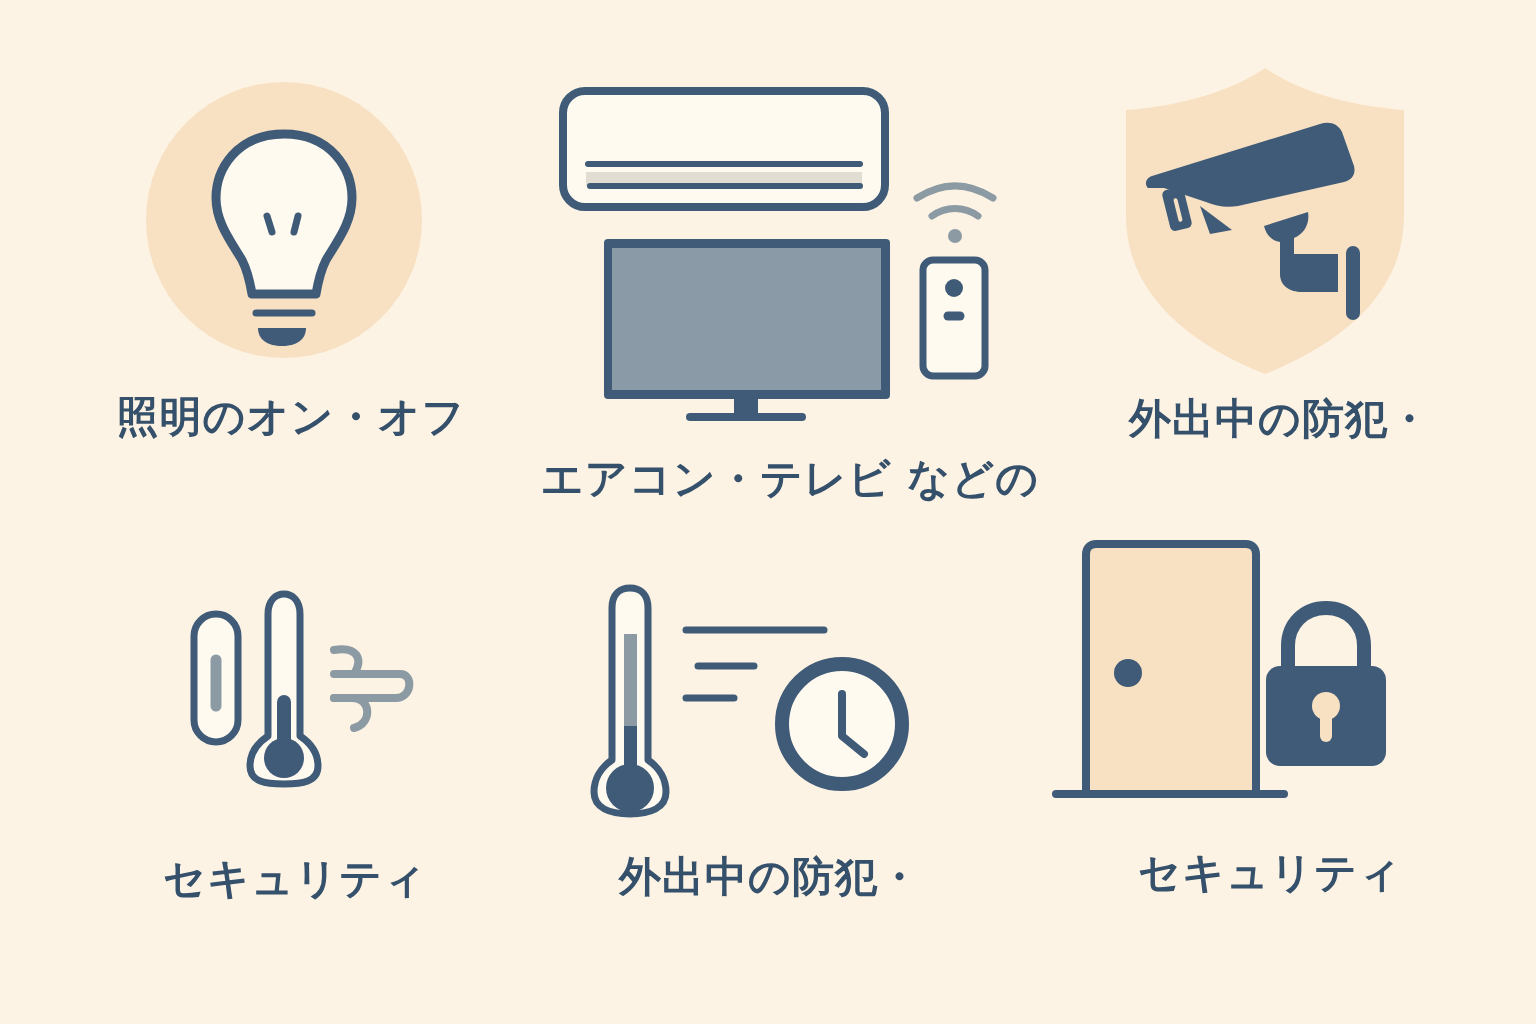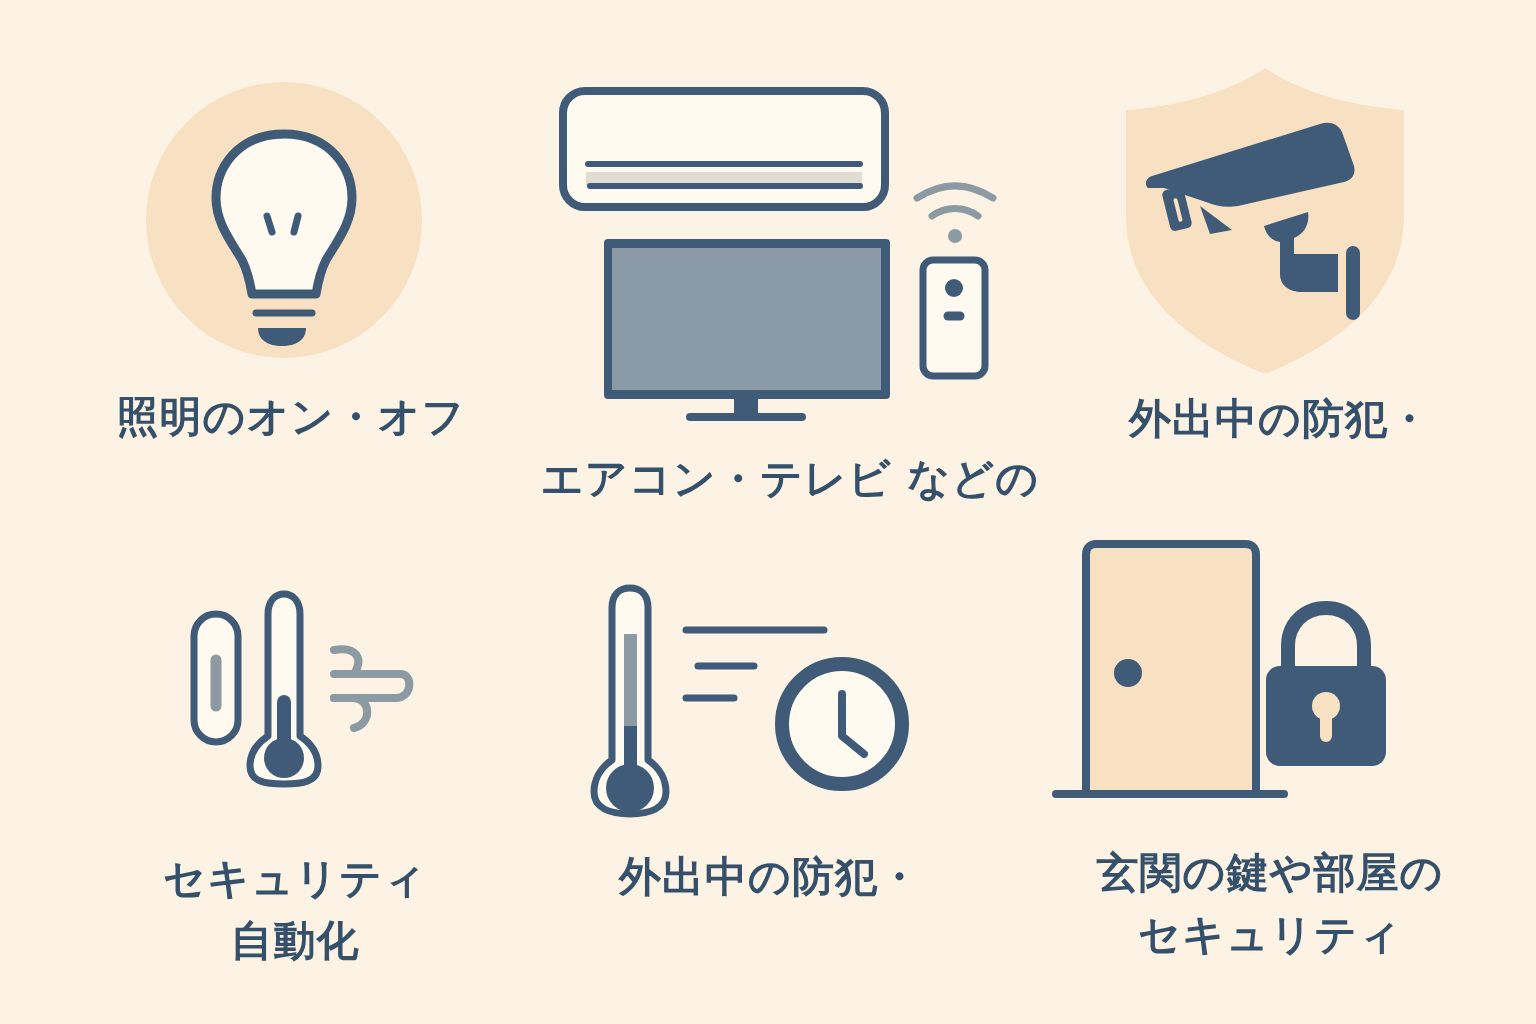--- a/index.html
+++ b/index.html
@@ -129,21 +129,20 @@
   </div>
   <div class="icon" style="left:328px;top:644px;width:90px;height:94px;">
     <svg viewBox="0 0 90 94">
       <path d="M6,6 C28,2 36,14 26,30 L6,30" fill="none" stroke="#8c9aa3" stroke-width="8" stroke-linecap="round"></path>
       <path d="M6,54 L68,54 C84,54 86,30 72,30 L26,30" fill="none" stroke="#8c9aa3" stroke-width="8" stroke-linecap="round"></path>
       <path d="M6,54 L24,54 C44,54 44,80 26,84" fill="none" stroke="#8c9aa3" stroke-width="8" stroke-linecap="round"></path>
     </svg>
   </div>
   <div class="label" style="left:130px;top:848px;width:330px;">
     <span>セキュリティ</span>
-    <span>自動化</span>
   </div>
 </div>
 
 <div class="tile">
   <div class="icon" style="left:590px;top:584px;width:80px;height:232px;">
     <svg viewBox="0 0 80 232">
       <path d="M22,176 L22,24 C22,10 30,4 40,4 C50,4 58,10 58,24 L58,176 C70,184 76,196 76,208 C76,224 60,230 40,230 C20,230 4,224 4,208 C4,196 10,184 22,176 Z" fill="#fffaf0" stroke="#3f5b78" stroke-width="7" stroke-linejoin="round"></path>
       <rect x="34" y="50" width="13" height="94" fill="#8c9aa3"></rect>
       <rect x="34" y="142" width="13" height="60" fill="#3f5b78"></rect>
       <circle cx="40" cy="204" r="24" fill="#3f5b78"></circle>
@@ -177,16 +176,15 @@
   </div>
   <div class="icon" style="left:1264px;top:602px;width:124px;height:166px;">
     <svg viewBox="0 0 124 166">
       <path d="M24,66 L24,44 C24,22 40,6 62,6 C84,6 100,22 100,44 L100,66" fill="none" stroke="#3f5b78" stroke-width="14"></path>
       <rect x="2" y="64" width="120" height="100" rx="14" fill="#3f5b78"></rect>
       <circle cx="62" cy="104" r="14" fill="#f8e1c2"></circle>
       <rect x="56" y="108" width="12" height="32" rx="6" fill="#f8e1c2"></rect>
     </svg>
   </div>
   <div class="label" style="left:1060px;top:842px;width:420px;">
-    <span>玄関の鍵や部屋の</span>
     <span>セキュリティ</span>
   </div>
 </div>
 
 </body></html>

